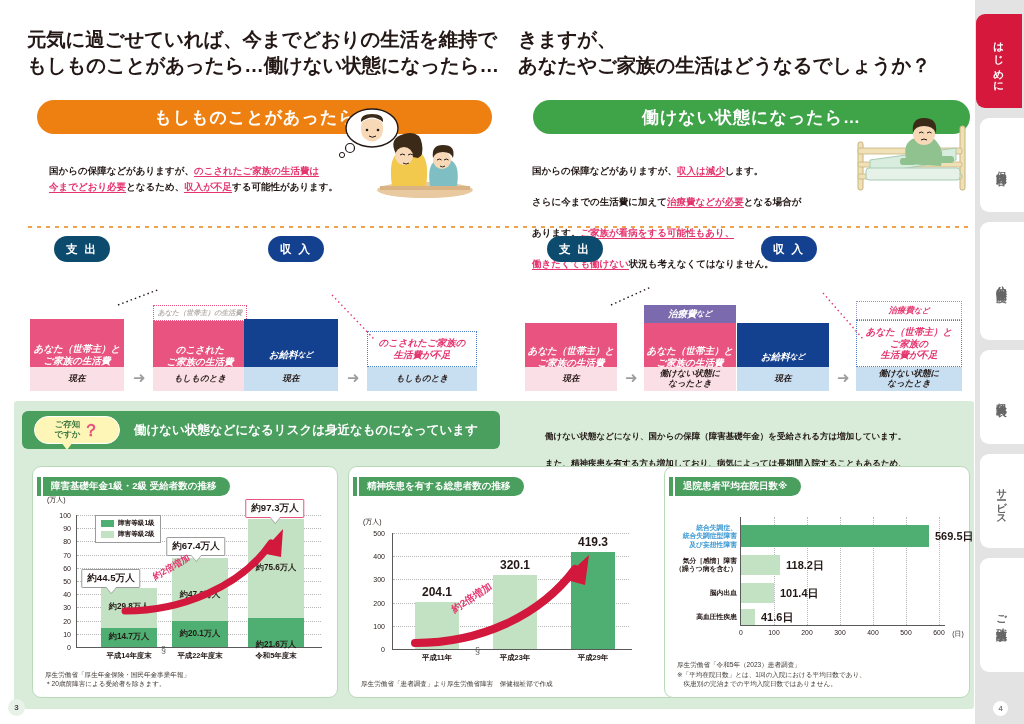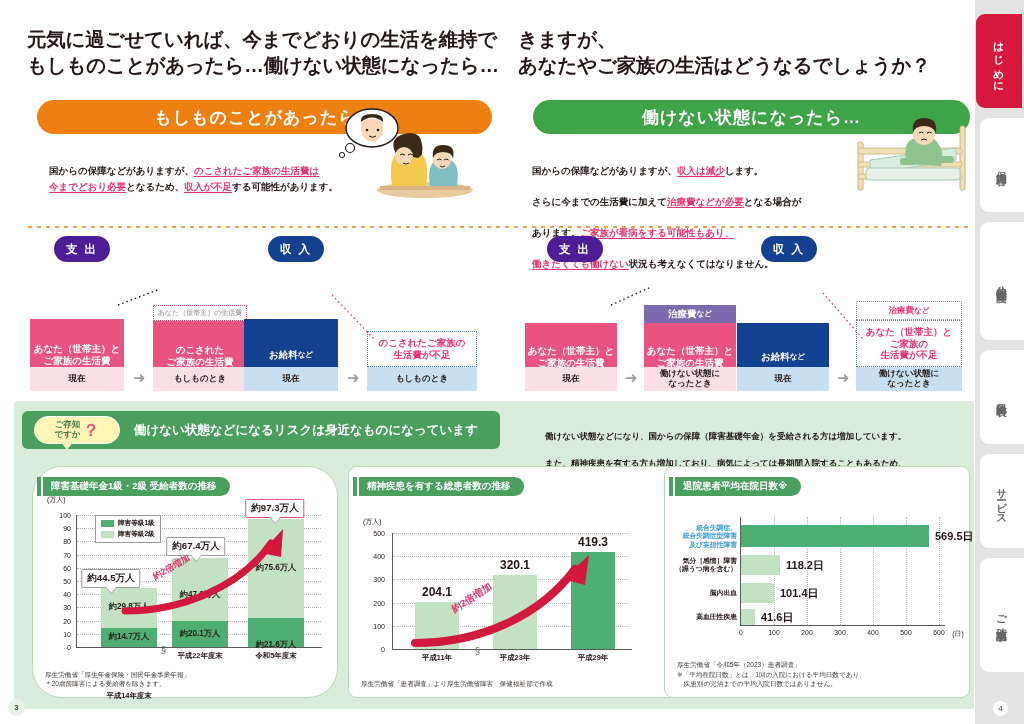--- a/index.html
+++ b/index.html
@@ -53,25 +53,25 @@
   
   .diagram { position: absolute; top: 236px; height: 155px; }
   #diagram-left  { left: 30px;  width: 470px; }
   #diagram-right { left: 525px; width: 450px; }
 
   .pill {
     position: absolute; top: 0; width: 56px; height: 26px; border-radius: 13px;
     display: flex; align-items: center; justify-content: center;
     color: #fff; font-size: 11.5px; font-weight: 700; letter-spacing: 2px;
   }
-  .pill.expense { background: #4c1d95; }
+  .pill.expense { background: #0c4a6e; }
   .pill.income  { background: #14418f; }
 
   .colgroup { position: absolute; bottom: 0; height: 112px; }
-  .col { position: absolute; bottom: 0; width: 100%; }
+  .col { position: absolute; bottom: 0; width: 100%; font-style: italic; }
   .colbody { position: relative; width: 100%; height: 86px; }
   .collabel {
     position: absolute; bottom: 0; left: 0; right: 0; height: 24px;
     display: flex; align-items: center; justify-content: center;
     font-size: 8.5px; font-weight: 700; color: #231815; line-height: 1.15;
     text-align: center; white-space: pre-line;
   }
   .collabel.pinkbg { background: #fbdfe6; }
   .collabel.bluebg { background: #c8dff2; }
 
@@ -136,21 +136,21 @@
     font-size: 8.5px; font-weight: 700; color: #231815; line-height: 1.62;
     white-space: pre-line;
     margin-left: 24px;
   }
 
   
   .card {
     position: absolute; top: 466px; background: #fff;
     border: 1px solid #b9d9b9; border-radius: 9px;
   }
-  #card1 { left: 32px;  width: 306px; height: 232px; border-radius: 30px; }
+  #card1 { left: 32px;  width: 306px; height: 232px; }
   #card2 { left: 348px; width: 364px; height: 232px; }
   #card3 { left: 664px; width: 306px; height: 232px; }
 
   .card-title {
     position: absolute; left: 10px; top: 10px; height: 19px;
     background: #4a9e5e; color: #fff; border-radius: 0 10px 10px 0;
     display: flex; align-items: center; padding: 0 14px 0 8px;
     font-size: 9.5px; font-weight: 700; white-space: nowrap;
   }
   .card-title::before {
@@ -514,21 +514,21 @@
           <span class="legend-txt">障害等級1級</span>
         </div>
         <div class="legend-row">
           <span class="legend-sw" style="background:#c2e2c3;"></span>
           <span class="legend-txt">障害等級2級</span>
         </div>
       </div>
 
       <div style="position:absolute; left:128px; top:150px; font-size:9px; color:#555;">§</div>
 
-      <div class="xtick-label" style="left:96px; top:156px;margin-top:40px;">平成14年度末</div>
+      <div class="xtick-label" style="left:96px; top:156px;">平成14年度末</div>
       <div class="xtick-label" style="left:167px; top:156px;">平成22年度末</div>
       <div class="xtick-label" style="left:243px; top:156px;">令和5年度末</div>
     </div>
 
     <div class="card-foot">厚生労働省「厚生年金保険・国民年金事業年報」
 ＊20歳前障害による受給者を除きます。</div>
   </div>
 
   <div class="card" id="card2">
     <div class="card-title">精神疾患を有する総患者数の推移</div>

